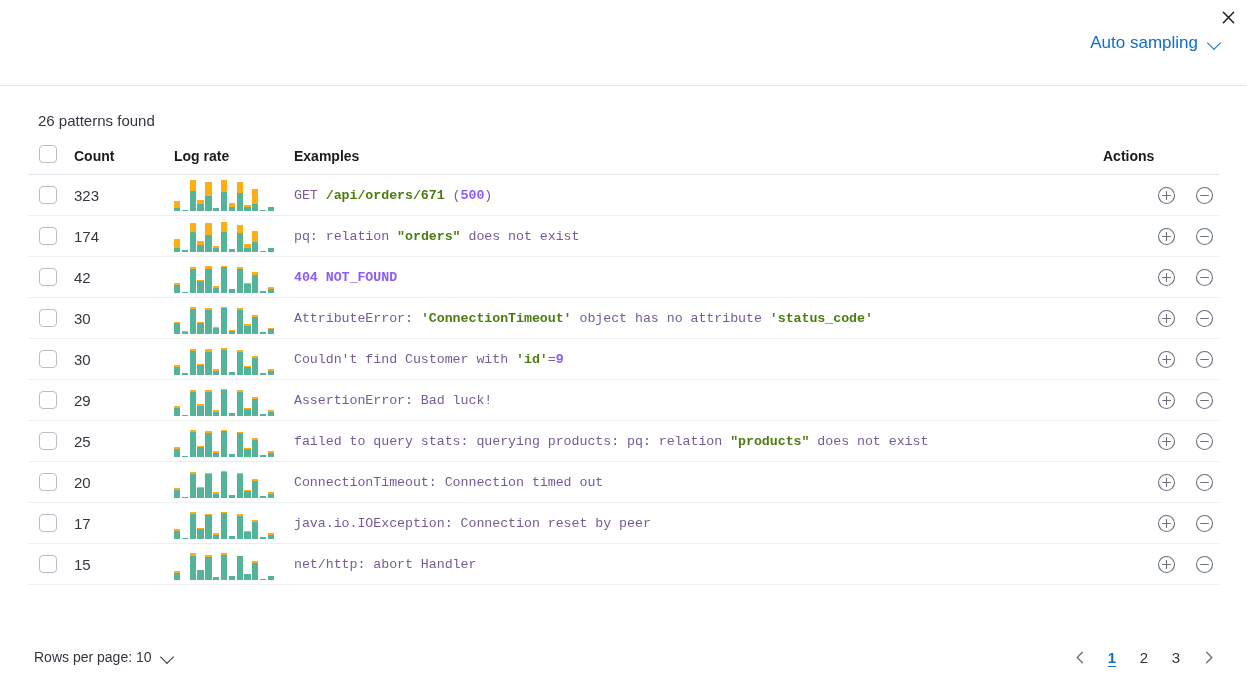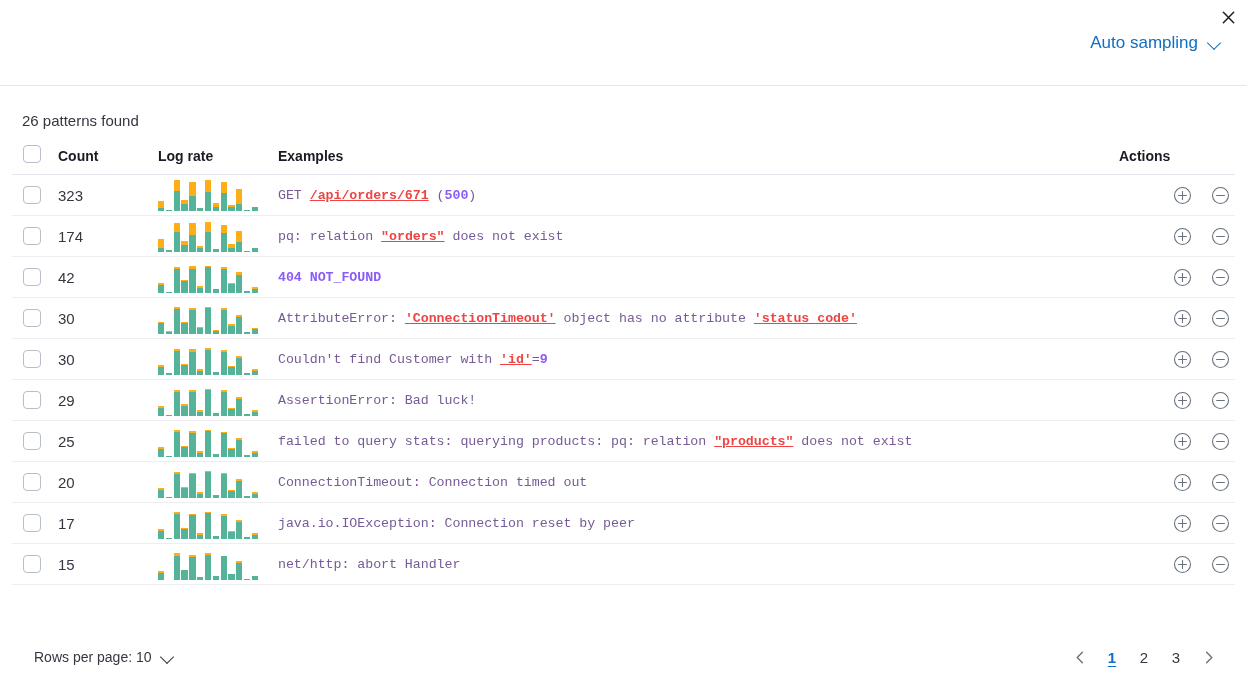--- a/index.html
+++ b/index.html
@@ -85,21 +85,21 @@
     position: absolute;
     top: 4px; right: 6px;
     width: 26px; height: 26px;
     border: none; background: none;
     cursor: pointer;
     padding: 0;
     display: flex; align-items: center; justify-content: center;
   }
 
   
-  .body-wrap { padding: 0 12px; }
+  .body-wrap { padding: 0 28px; }
   .patterns-found {
     font-size: 15px;
     color: #343741;
     padding: 26px 0 16px 10px;
   }
 
   table.pat-table {
     width: 100%;
     border-collapse: collapse;
     table-layout: fixed;
@@ -169,21 +169,21 @@
   
   .ex-cell {
     font-family: "Liberation Mono", "DejaVu Sans Mono", monospace;
     font-size: 13.3px;
     color: #765b96;
     white-space: nowrap;
     letter-spacing: -0.05px;
     padding-left: 2px;
   }
   .tok-default { color: #765b96; }
-  .tok-red     { color: #ef4444; font-weight: 700; text-decoration: underline; }
+  .tok-red     { color: #4d7c0f; font-weight: 700; }
   .tok-green   { color: #8b5cf6; font-weight: 700; }
 
   
   .act-cell { text-align: right; padding-right: 8px; white-space: nowrap; }
   .act-btn {
     display: inline-flex;
     align-items: center;
     justify-content: center;
     width: 30px; height: 30px;
     border: none; background: none;

